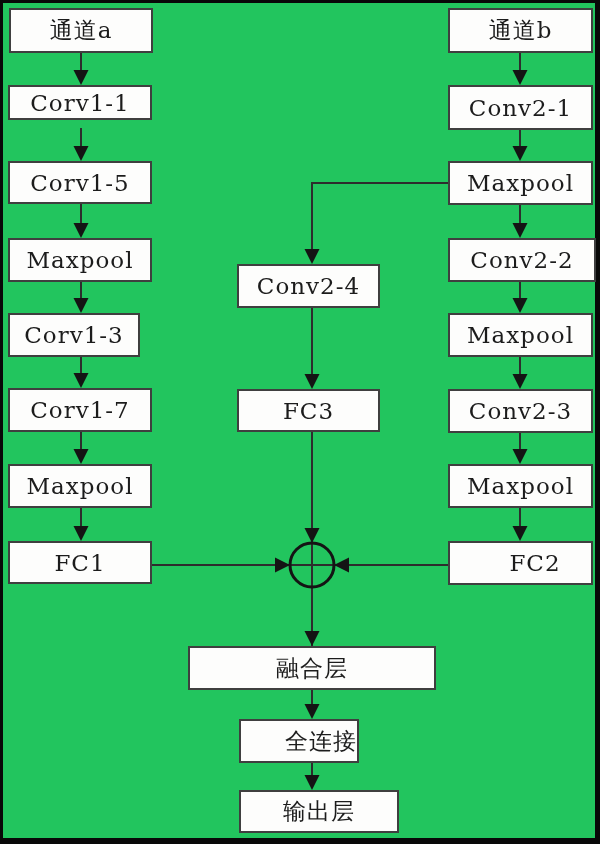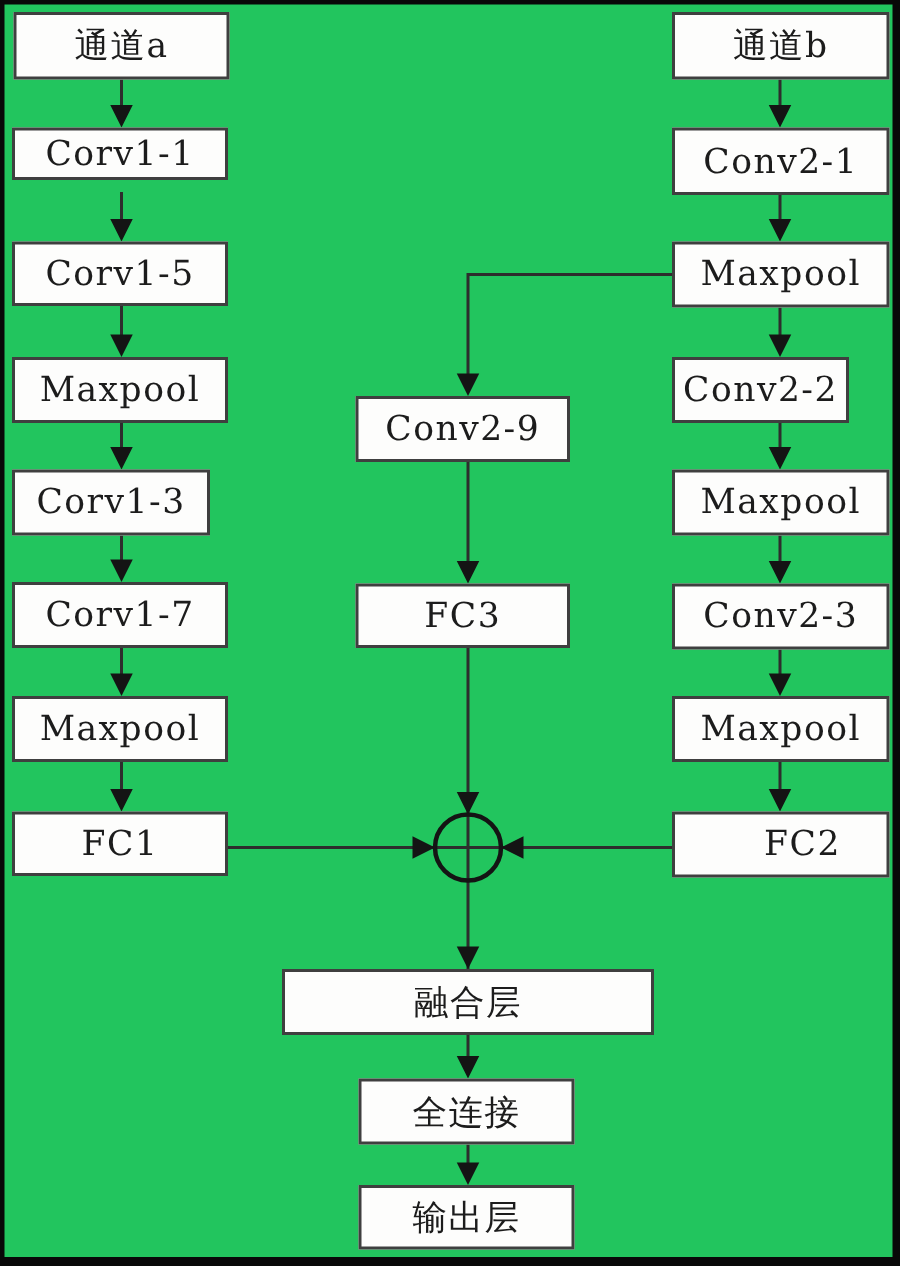--- a/index.html
+++ b/index.html
@@ -111,46 +111,46 @@
 
   <div class="node" style="left:448px;top:8px;width:145px;height:45px;">
       <span>通道b</span>
     </div>
   <div class="node" style="left:448px;top:85px;width:145px;height:45px;">
       <span>Conv2-1</span>
     </div>
   <div class="node" style="left:448px;top:161px;width:145px;height:44px;">
       <span>Maxpool</span>
     </div>
-  <div class="node" style="left:448px;top:238px;width:118px;height:44px;">
+  <div class="node" style="left:448px;top:238px;width:148px;height:44px;">
       <span>Conv2-2</span>
     </div>
   <div class="node" style="left:448px;top:313px;width:145px;height:44px;">
       <span>Maxpool</span>
     </div>
   <div class="node" style="left:448px;top:389px;width:145px;height:44px;justify-content:center;">
       <span>Conv2-3</span>
     </div>
   <div class="node" style="left:448px;top:464px;width:145px;height:44px;">
       <span>Maxpool</span>
     </div>
   <div class="node" style="left:448px;top:541px;width:145px;height:44px;padding-left:29px;">
       <span>FC2</span>
     </div>
 
   <div class="node" style="left:237px;top:264px;width:143px;height:44px;">
-      <span>Conv2-9</span>
+      <span>Conv2-4</span>
     </div>
   <div class="node" style="left:237px;top:389px;width:143px;height:43px;">
       <span>FC3</span>
     </div>
 
   <div class="node" style="left:188px;top:646px;width:248px;height:44px;justify-content:center;">
       <span>融合层</span>
     </div>
-  <div class="node" style="left:239px;top:719px;width:144px;height:44px;">
+  <div class="node" style="left:239px;top:719px;width:120px;height:44px;justify-content:flex-end;">
       <span>全连接</span>
     </div>
-  <div class="node" style="left:239px;top:790px;width:144px;height:43px;font-family:Liberation Serif, serif;">
+  <div class="node" style="left:239px;top:790px;width:160px;height:43px;font-family:Liberation Serif, serif;">
       <span>输出层</span>
     </div>
 
 </div>
 
 </body></html>

